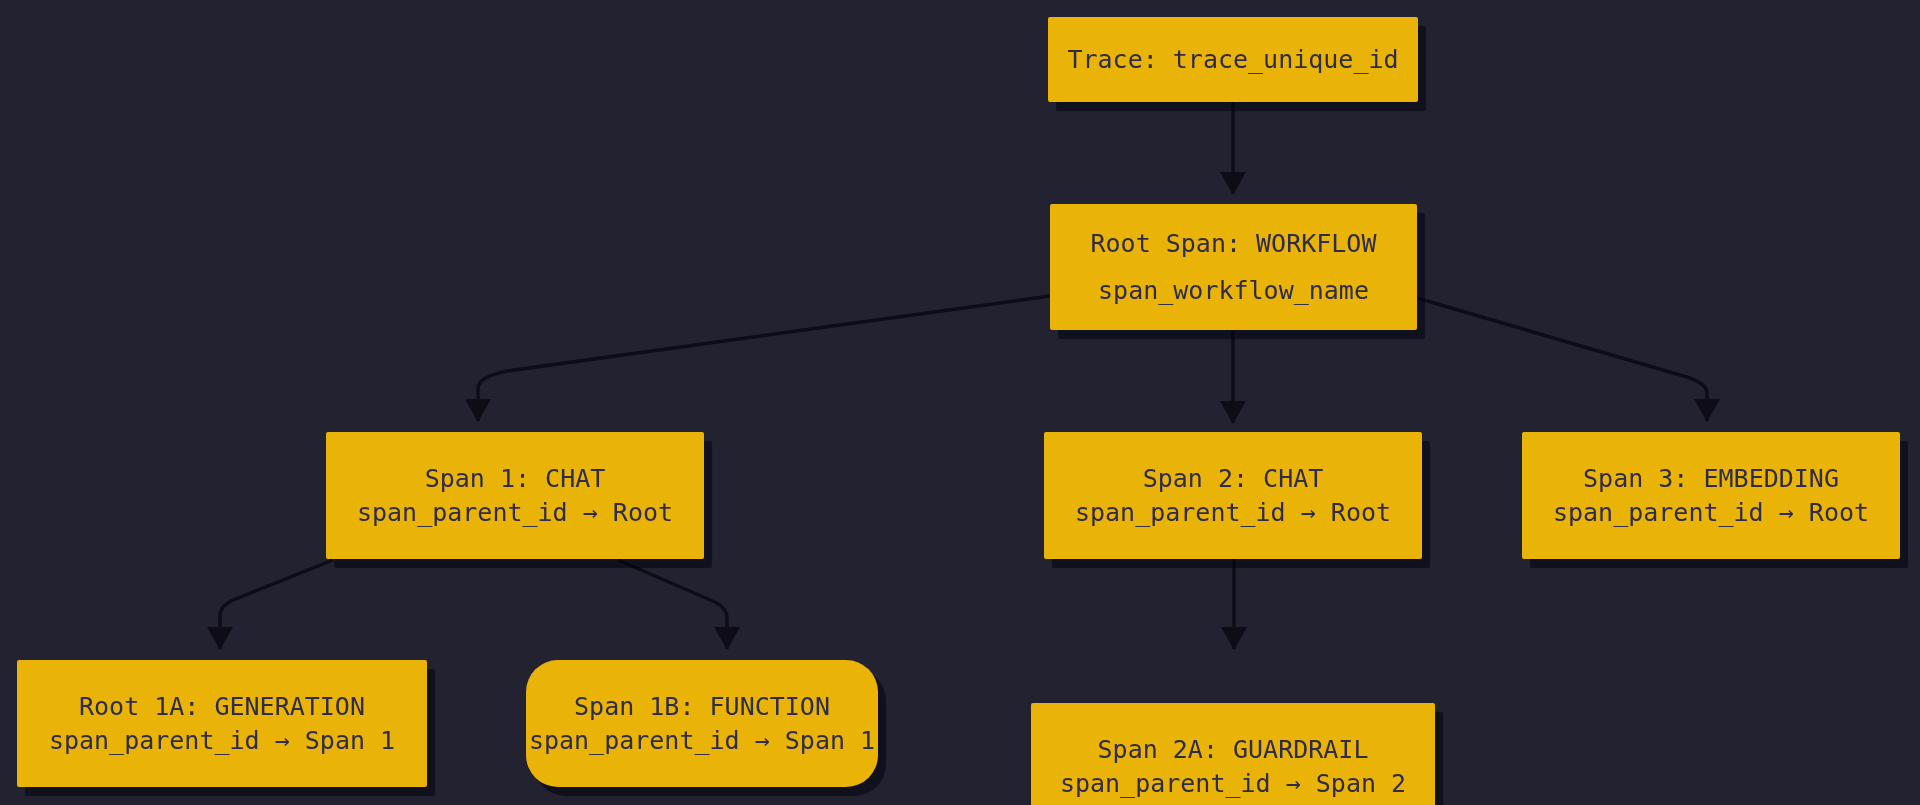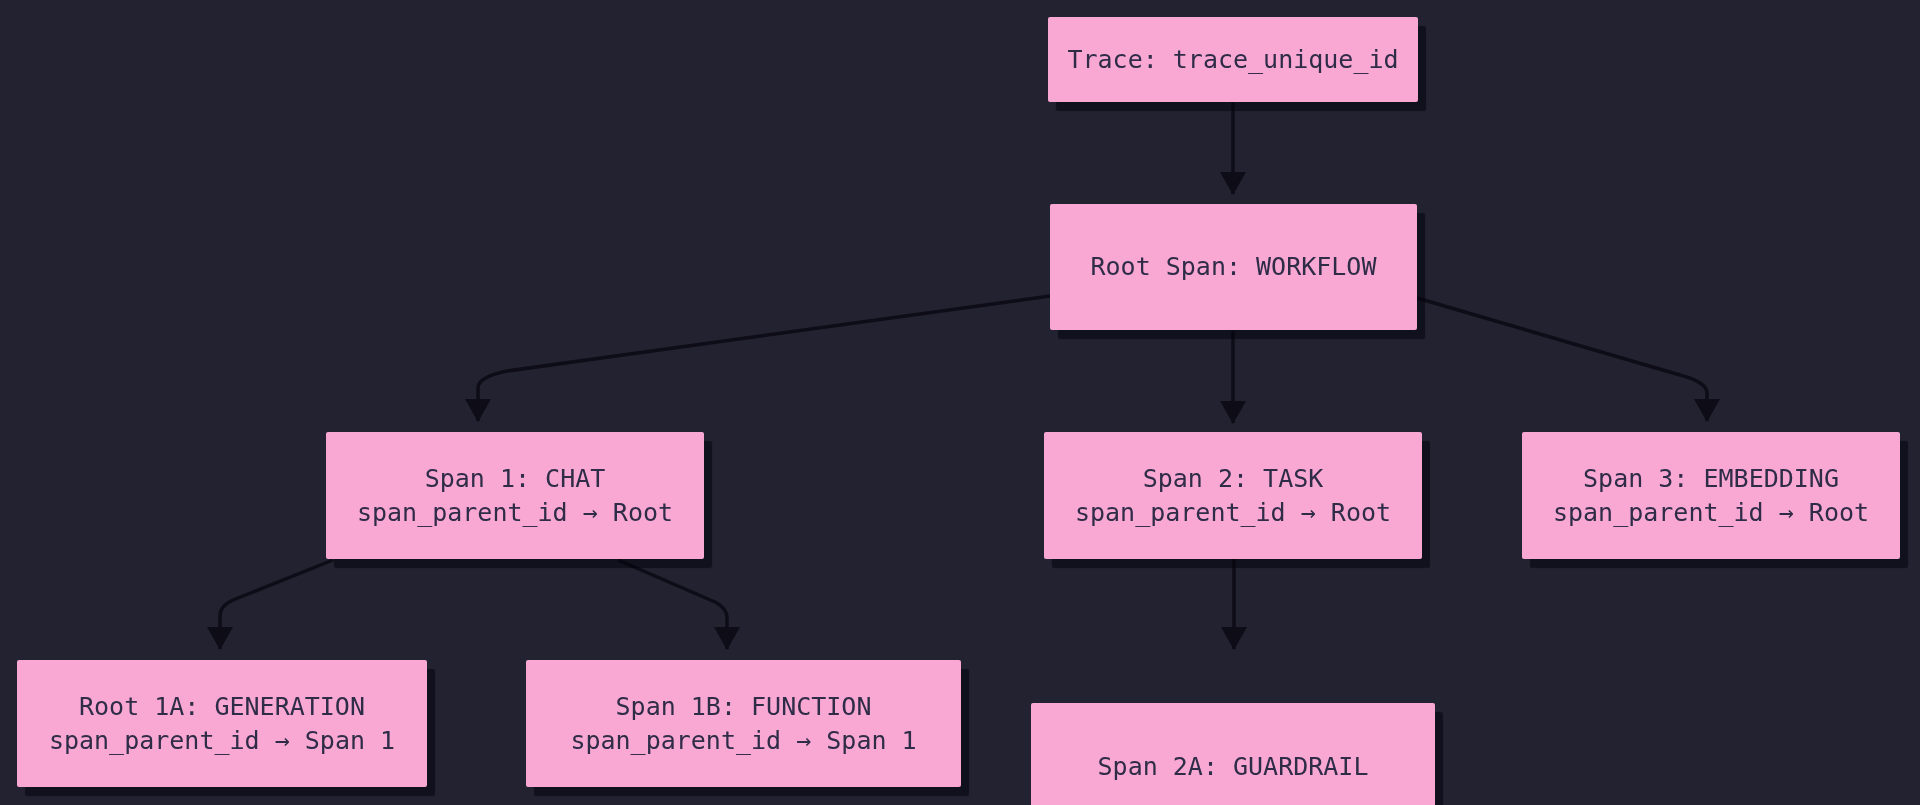--- a/index.html
+++ b/index.html
@@ -22,41 +22,41 @@
     width: 1920px;
     height: 805px;
   }
   .edges-layer path {
     fill: none;
     stroke: #0e0c17;
     stroke-width: 3.5px;
   }
   .node {
     position: absolute;
-    background: #f9a8d4;
+    background: #eab308;
     border-radius: 2px;
     box-shadow: 8px 9px 1px rgba(4, 4, 12, 0.55);
     display: flex;
     flex-direction: column;
     align-items: center;
     justify-content: center;
     text-align: center;
     color: #2f2c47;
     font-size: 25px;
     line-height: 34px;
     white-space: nowrap;
   }
   .node span { display: block; }
   .node-trace   { left: 1048px; top: 17px;  width: 370px; height: 85px;  }
   .node-root    { left: 1050px; top: 204px; width: 367px; height: 126px; gap: 13px; }
   .node-span1   { left: 286px;  top: 432px; width: 378px; height: 127px; margin-left: 40px; }
   .node-span2   { left: 1044px; top: 432px; width: 378px; height: 127px; }
   .node-span3   { left: 1522px; top: 432px; width: 378px; height: 127px; }
   .node-span1a  { left: 17px;   top: 660px; width: 410px; height: 127px; }
-  .node-span1b  { left: 526px;  top: 660px; width: 435px; height: 127px; }
+  .node-span1b  { left: 526px;  top: 660px; width: 352px; height: 127px; border-radius: 32px; }
   .node-span2a  { left: 1031px; top: 660px; width: 404px; height: 127px; margin-top: 43px; }
 </style>
 </head>
 <body>
 
 <div class="canvas">
 
   <svg class="edges-layer" width="1920" height="805" viewBox="0 0 1920 805" aria-hidden="true">
     <defs>
       <marker id="arrowhead" markerUnits="userSpaceOnUse" markerWidth="24" markerHeight="28" refX="22" refY="14" orient="auto">
@@ -71,44 +71,46 @@
     <path marker-end="url(#arrowhead)" d="M618,560 L715,602 Q727,608 727,618 L727,649"></path>
     <path marker-end="url(#arrowhead)" d="M1234,559 L1234,649"></path>
   </svg>
 
   <div class="node node-trace">
     <span>Trace: trace_unique_id</span>
   </div>
 
   <div class="node node-root">
     <span>Root Span: WORKFLOW</span>
+    <span>span_workflow_name</span>
   </div>
 
   <div class="node node-span1">
     <span>Span 1: CHAT</span>
     <span>span_parent_id → Root</span>
   </div>
 
   <div class="node node-span2">
-    <span>Span 2: TASK</span>
+    <span>Span 2: CHAT</span>
     <span>span_parent_id → Root</span>
   </div>
 
   <div class="node node-span3">
     <span>Span 3: EMBEDDING</span>
     <span>span_parent_id → Root</span>
   </div>
 
   <div class="node node-span1a">
     <span>Root 1A: GENERATION</span>
     <span>span_parent_id → Span 1</span>
   </div>
 
   <div class="node node-span1b">
     <span>Span 1B: FUNCTION</span>
     <span>span_parent_id → Span 1</span>
   </div>
 
   <div class="node node-span2a">
     <span>Span 2A: GUARDRAIL</span>
+    <span>span_parent_id → Span 2</span>
   </div>
 
 </div>
 
 </body></html>

